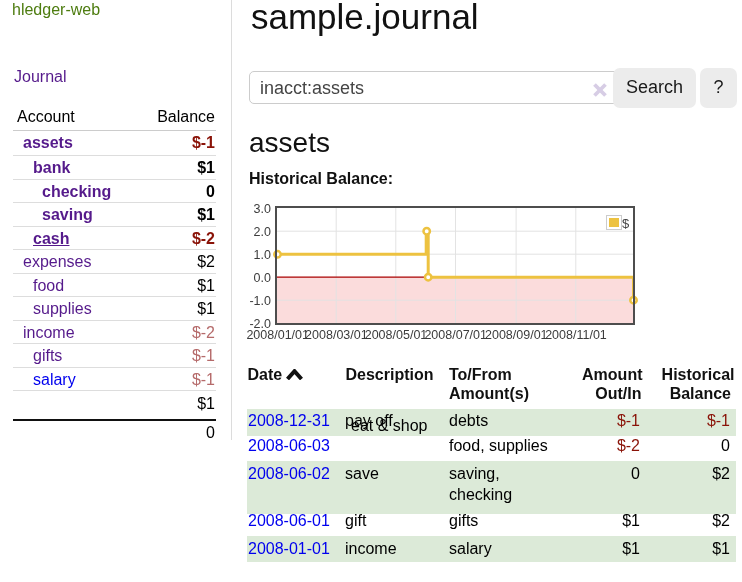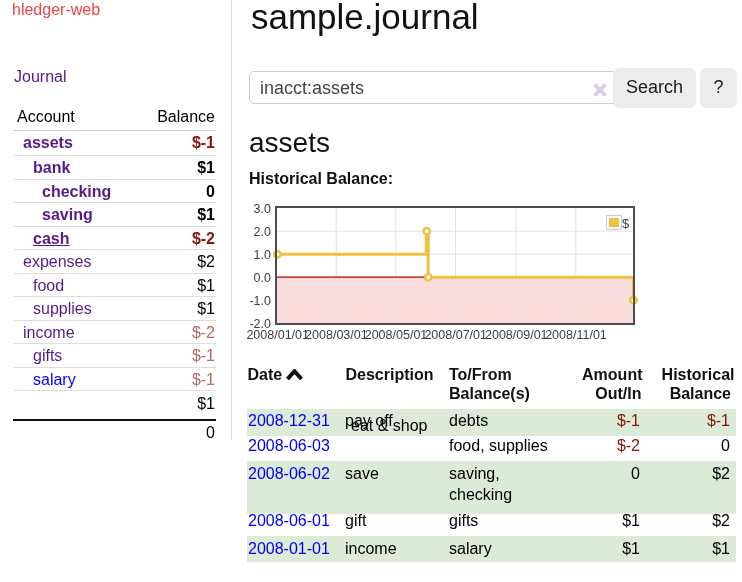--- a/index.html
+++ b/index.html
@@ -4,21 +4,21 @@
 <style>
 * { margin:0; padding:0; box-sizing:border-box; }
 html,body { width:742px; height:582px; background:#fff; font-family:"Liberation Sans",sans-serif; position:relative; overflow:hidden; }
 .purple { color:#551A8B; }
 .blue { color:#0000EE; }
 .neg { color:#8a1308; }
 .fneg { color:#b56a6a; }
 
 
 #divider { position:absolute; left:231px; top:0; width:1px; height:440px; background:#dcdcdc; }
-#apptitle { position:absolute; left:12px; top:1px; font-size:16px; color:#ef4444; }
+#apptitle { position:absolute; left:12px; top:1px; font-size:16px; color:#4d7c0f; }
 #journallink { position:absolute; left:14px; top:68px; font-size:16px; color:#551A8B; }
 #acctable { position:absolute; left:13px; top:105px; width:203px; font-size:16px; }
 #acctable .row { position:relative; height:23.5px; border-bottom:1px solid #ddd; }
 #acctable .hdr .nm,#acctable .hdr .bal { top:4.5px; }
 #acctable .hdr { height:26px; border-bottom:1px solid #ccc; }
 #acctable .rowA { height:25px; }
 #acctable .rowA .nm,#acctable .rowA .bal { top:2px; }
 #acctable .row .nm { position:absolute; top:3px; left:0; }
 #acctable .row .bal { position:absolute; top:3px; right:1px; }
 #acctable .b { font-weight:bold; }
@@ -169,21 +169,21 @@
 <div class="g" style="top:408.5px; height:27px;"></div>
 <div class="g" style="top:460.5px; height:53px;"></div>
 <div class="g" style="top:536.3px; height:25.5px;"></div>
 
 <span class="rt hb" style="left:247.5px; top:366.5px;">Date</span>
 <svg id="caret" width="19" height="11" viewBox="0 0 19 11">
     <path d="M2.5 10 L9.5 2.2 L16.5 10" fill="none" stroke="#111" stroke-width="4"></path>
   </svg>
 <span class="rt hb" style="left:345.5px; top:366.5px;">Description</span>
 <span class="rt hb" style="left:449px; top:366.5px;">To/From</span>
-<span class="rt hb" style="left:449px; top:386.2px;">Balance(s)</span>
+<span class="rt hb" style="left:449px; top:386.2px;">Amount(s)</span>
 <span class="rt hb" style="right:99.5px; top:366.5px;">Amount</span>
 <span class="rt hb" style="right:100.5px; top:386.2px;">Out/In</span>
 <span class="rt hb" style="right:7.5px; top:366.5px;padding-left:9px;">Historical</span>
 <span class="rt hb" style="right:11px; top:386.2px;">Balance</span>
 
 <span class="rt blue" style="left:248px; top:412.5px;">2008-12-31</span>
 <span class="rt" style="left:345px; top:412.5px;">pay off</span>
 <span class="rt" style="left:449px; top:412.5px;">debts</span>
 <span class="rt neg" style="right:102px; top:412.5px;">$-1</span>
 <span class="rt neg" style="right:12px; top:412.5px;">$-1</span>

